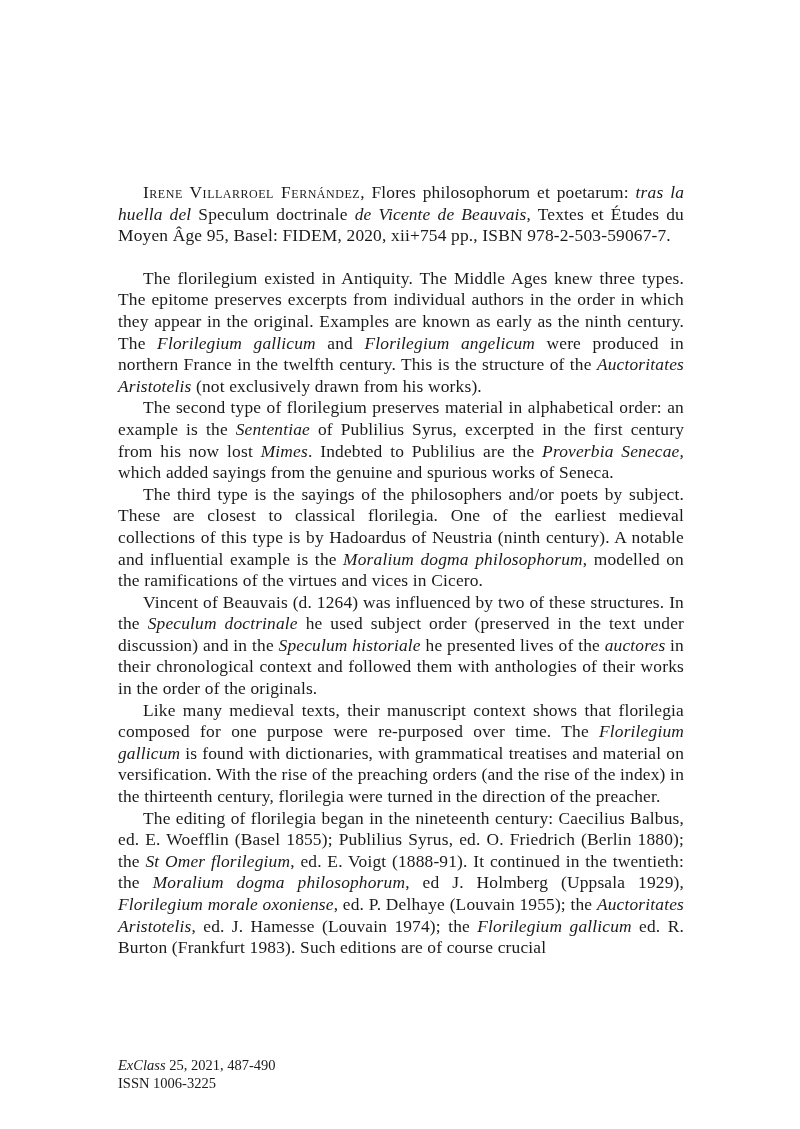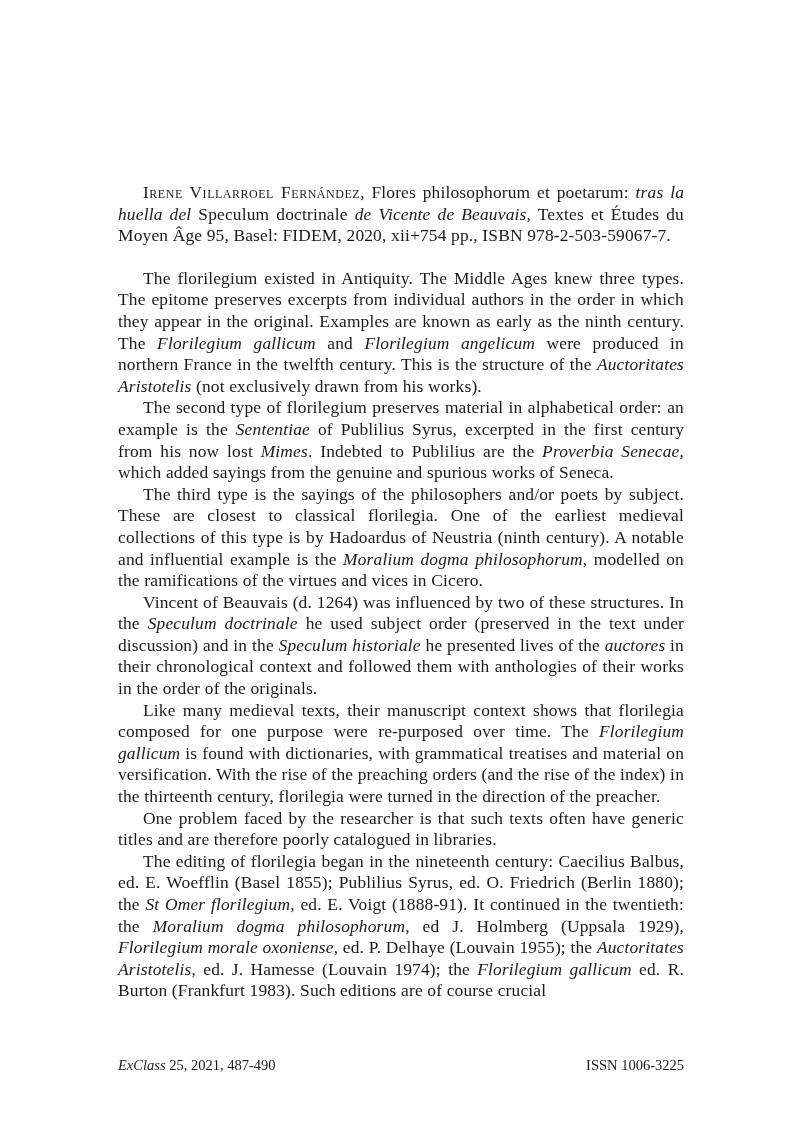--- a/index.html
+++ b/index.html
@@ -57,20 +57,21 @@
     position: absolute;
     left: 118px;
     top: 1056px;
     width: 566px;
     display: flex;
     justify-content: space-between;
     align-items: baseline;
     font-size: 14.5px;
     line-height: 18px;
     color: #1a1a1a;
+    flex-direction: column;
   }
   .footer-left, .footer-right {
     white-space: nowrap;
   }
 </style>
 </head>
 <body>
 
 <div class="page">
 
@@ -78,21 +79,20 @@
 
     <p class="para citation">
       <span class="smallcaps">Irene Villarroel Fernández</span><span>, Flores philosophorum et poetarum: </span><span class="it">tras la huella del</span><span> Speculum doctrinale </span><span class="it">de Vicente de Beauvais</span><span>, Textes et Études du Moyen Âge 95, Basel: FIDEM, 2020, xii+754 pp., ISBN 978-2-503-59067-7.</span>
     </p>
 
     <p class="para indent"><span>The florilegium existed in Antiquity. The Middle Ages knew three types. The epitome preserves excerpts from individual authors in the order in which they appear in the original. Examples are known as early as the ninth century. The </span><span class="it">Florilegium gallicum</span><span> and </span><span class="it">Florilegium angelicum</span><span> were produced in northern France in the twelfth century. This is the structure of the </span><span class="it">Auctoritates Aristotelis</span><span> (not exclusively drawn from his works).</span></p>
     <p class="para indent"><span>The second type of florilegium preserves material in alphabetical order: an example is the </span><span class="it">Sententiae</span><span> of Publilius Syrus, excerpted in the first century from his now lost </span><span class="it">Mimes</span><span>. Indebted to Publilius are the </span><span class="it">Proverbia Senecae,</span><span> which added sayings from the genuine and spurious works of Seneca.</span></p>
     <p class="para indent"><span>The third type is the sayings of the philosophers and/or poets by subject. These are closest to classical florilegia. One of the earliest medieval collections of this type is by Hadoardus of Neustria (ninth century). A notable and influential example is the </span><span class="it">Moralium dogma philosophorum</span><span>, modelled on the ramifications of the virtues and vices in Cicero.</span></p>
     <p class="para indent"><span>Vincent of Beauvais (d. 1264) was influenced by two of these structures. In the </span><span class="it">Speculum doctrinale</span><span> he used subject order (preserved in the text under discussion) and in the </span><span class="it">Speculum historiale</span><span> he presented lives of the </span><span class="it">auctores</span><span> in their chronological context and followed them with anthologies of their works in the order of the originals.</span></p>
     <p class="para indent"><span>Like many medieval texts, their manuscript context shows that florilegia composed for one purpose were re-purposed over time. The </span><span class="it">Florilegium gallicum</span><span> is found with dictionaries, with grammatical treatises and material on versification. With the rise of the preaching orders (and the rise of the index) in the thirteenth century, florilegia were turned in the direction of the preacher.</span></p>
-    <p class="para indent"><span>One problem faced by the researcher is that such texts often have generic titles and are therefore poorly catalogued in libraries.</span></p>
     <p class="para indent"><span>The editing of florilegia began in the nineteenth century: Caecilius Balbus, ed. E. Woefflin (Basel 1855); Publilius Syrus, ed. O. Friedrich (Berlin 1880); the </span><span class="it">St Omer florilegium</span><span>, ed. E. Voigt (1888-91). It continued in the twentieth: the </span><span class="it">Moralium dogma philosophorum</span><span>, ed J. Holmberg (Uppsala 1929), </span><span class="it">Florilegium morale oxoniense</span><span>, ed. P. Delhaye (Louvain 1955); the </span><span class="it">Auctoritates Aristotelis</span><span>, ed. J. Hamesse (Louvain 1974); the </span><span class="it">Florilegium gallicum</span><span> ed. R. Burton (Frankfurt 1983). Such editions are of course crucial</span></p>
 
   </div>
 
   <div class="footer">
     <div class="footer-left"><span class="it">ExClass</span><span> 25, 2021, 487-490</span></div>
     <div class="footer-right">ISSN 1006-3225</div>
   </div>
 
 </div>

